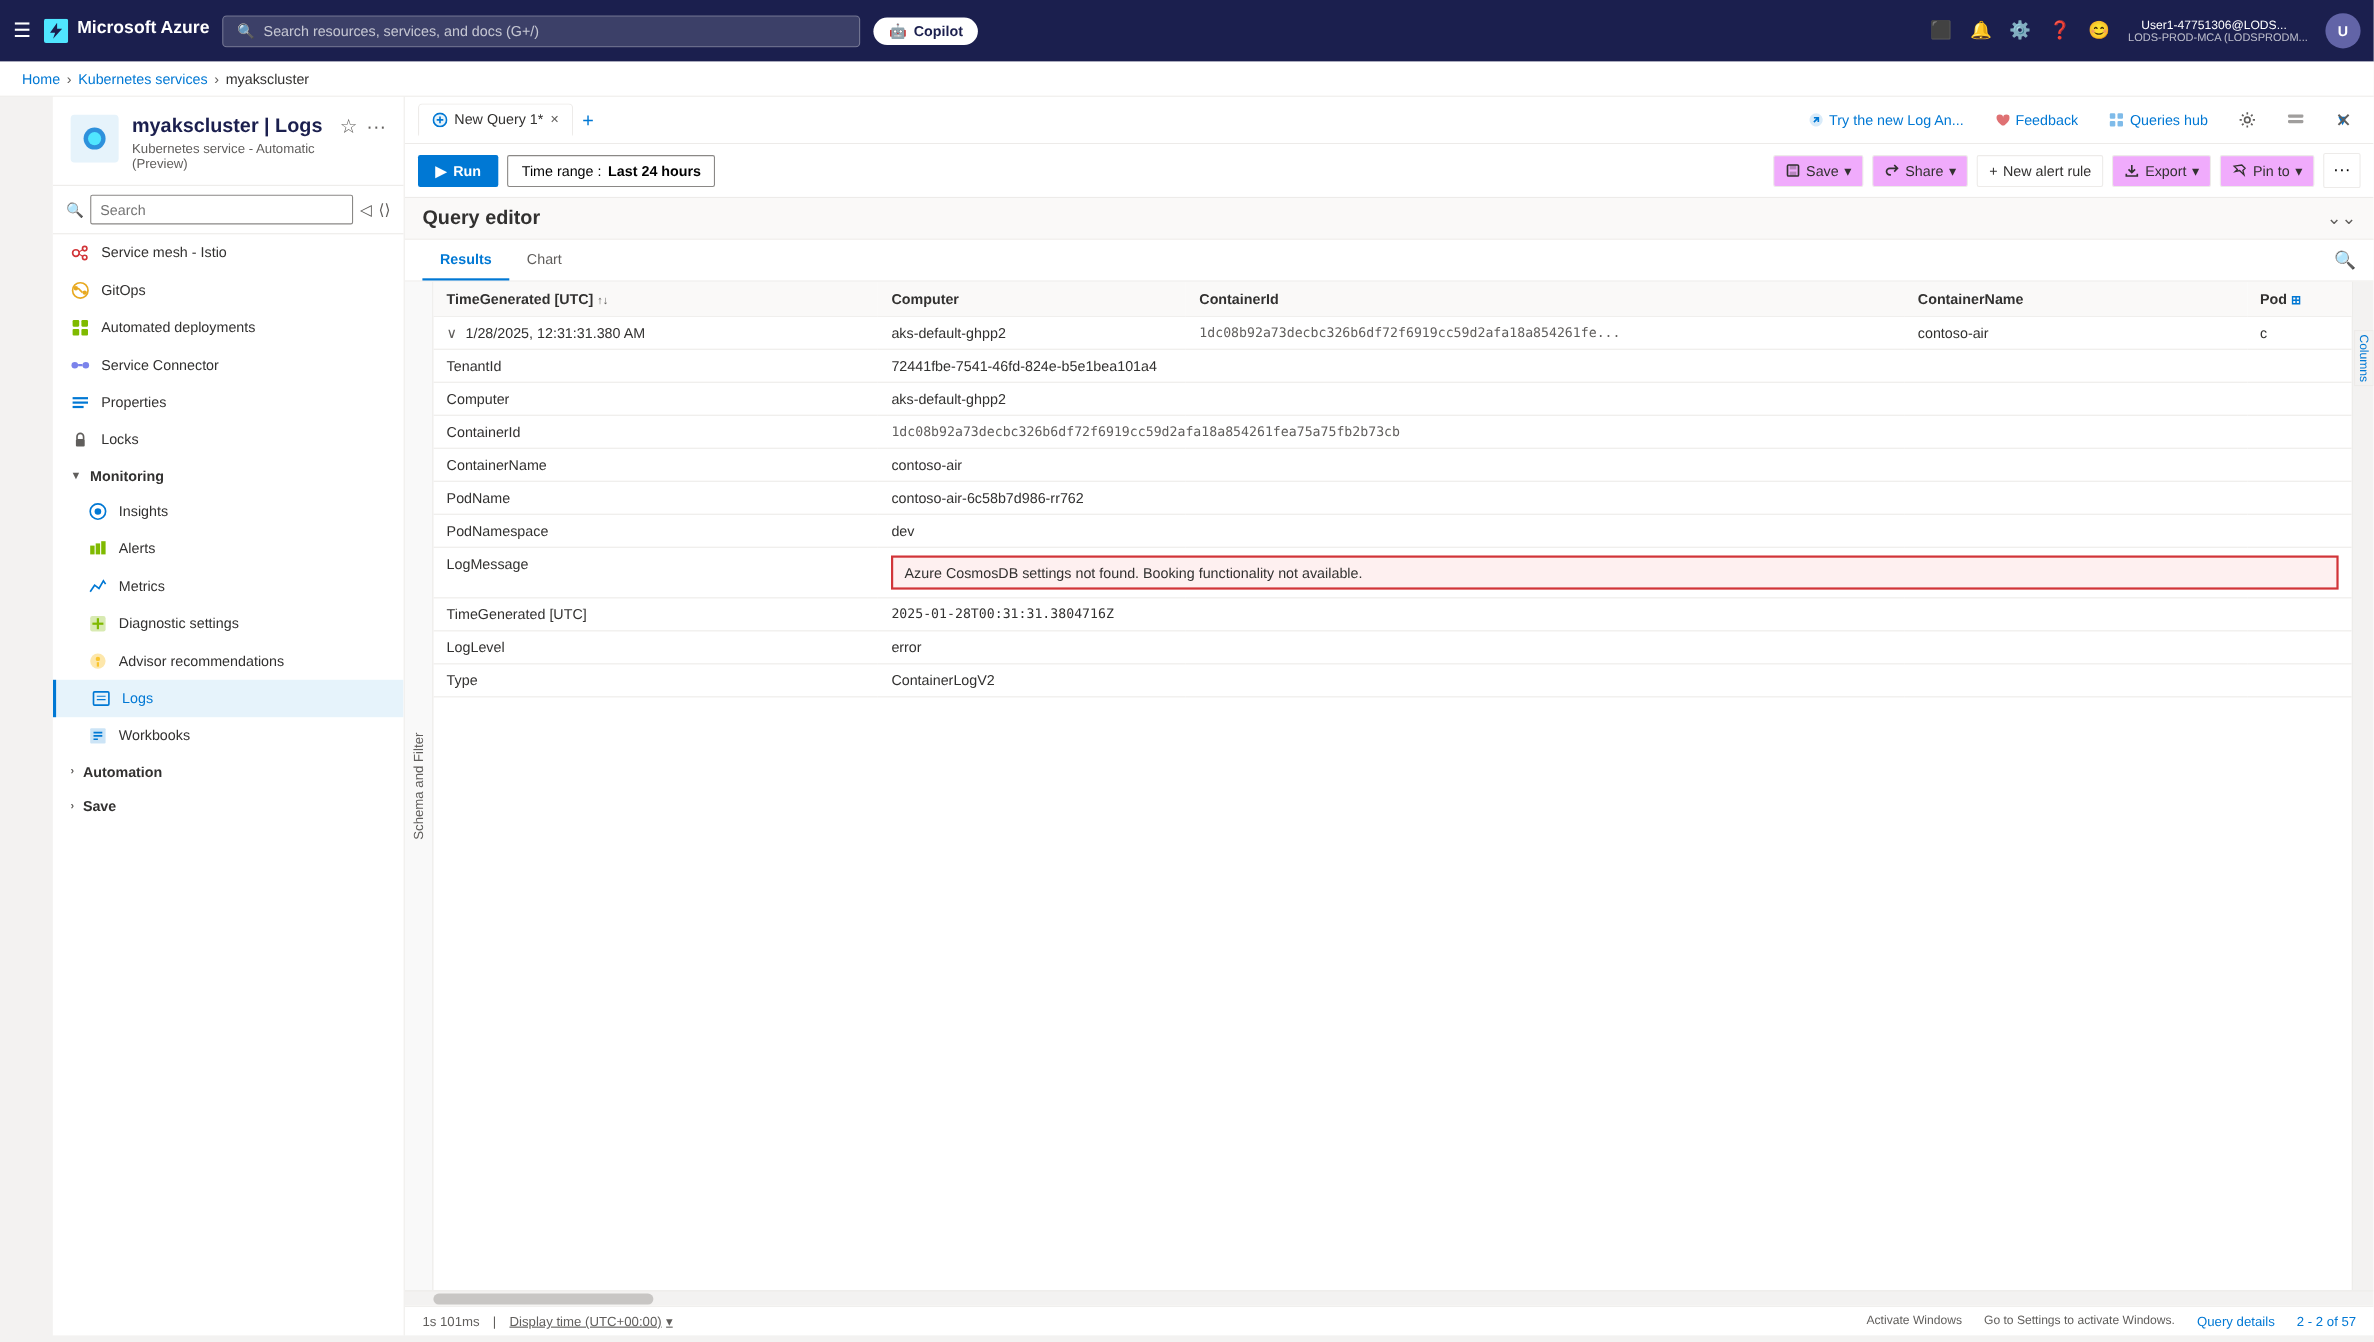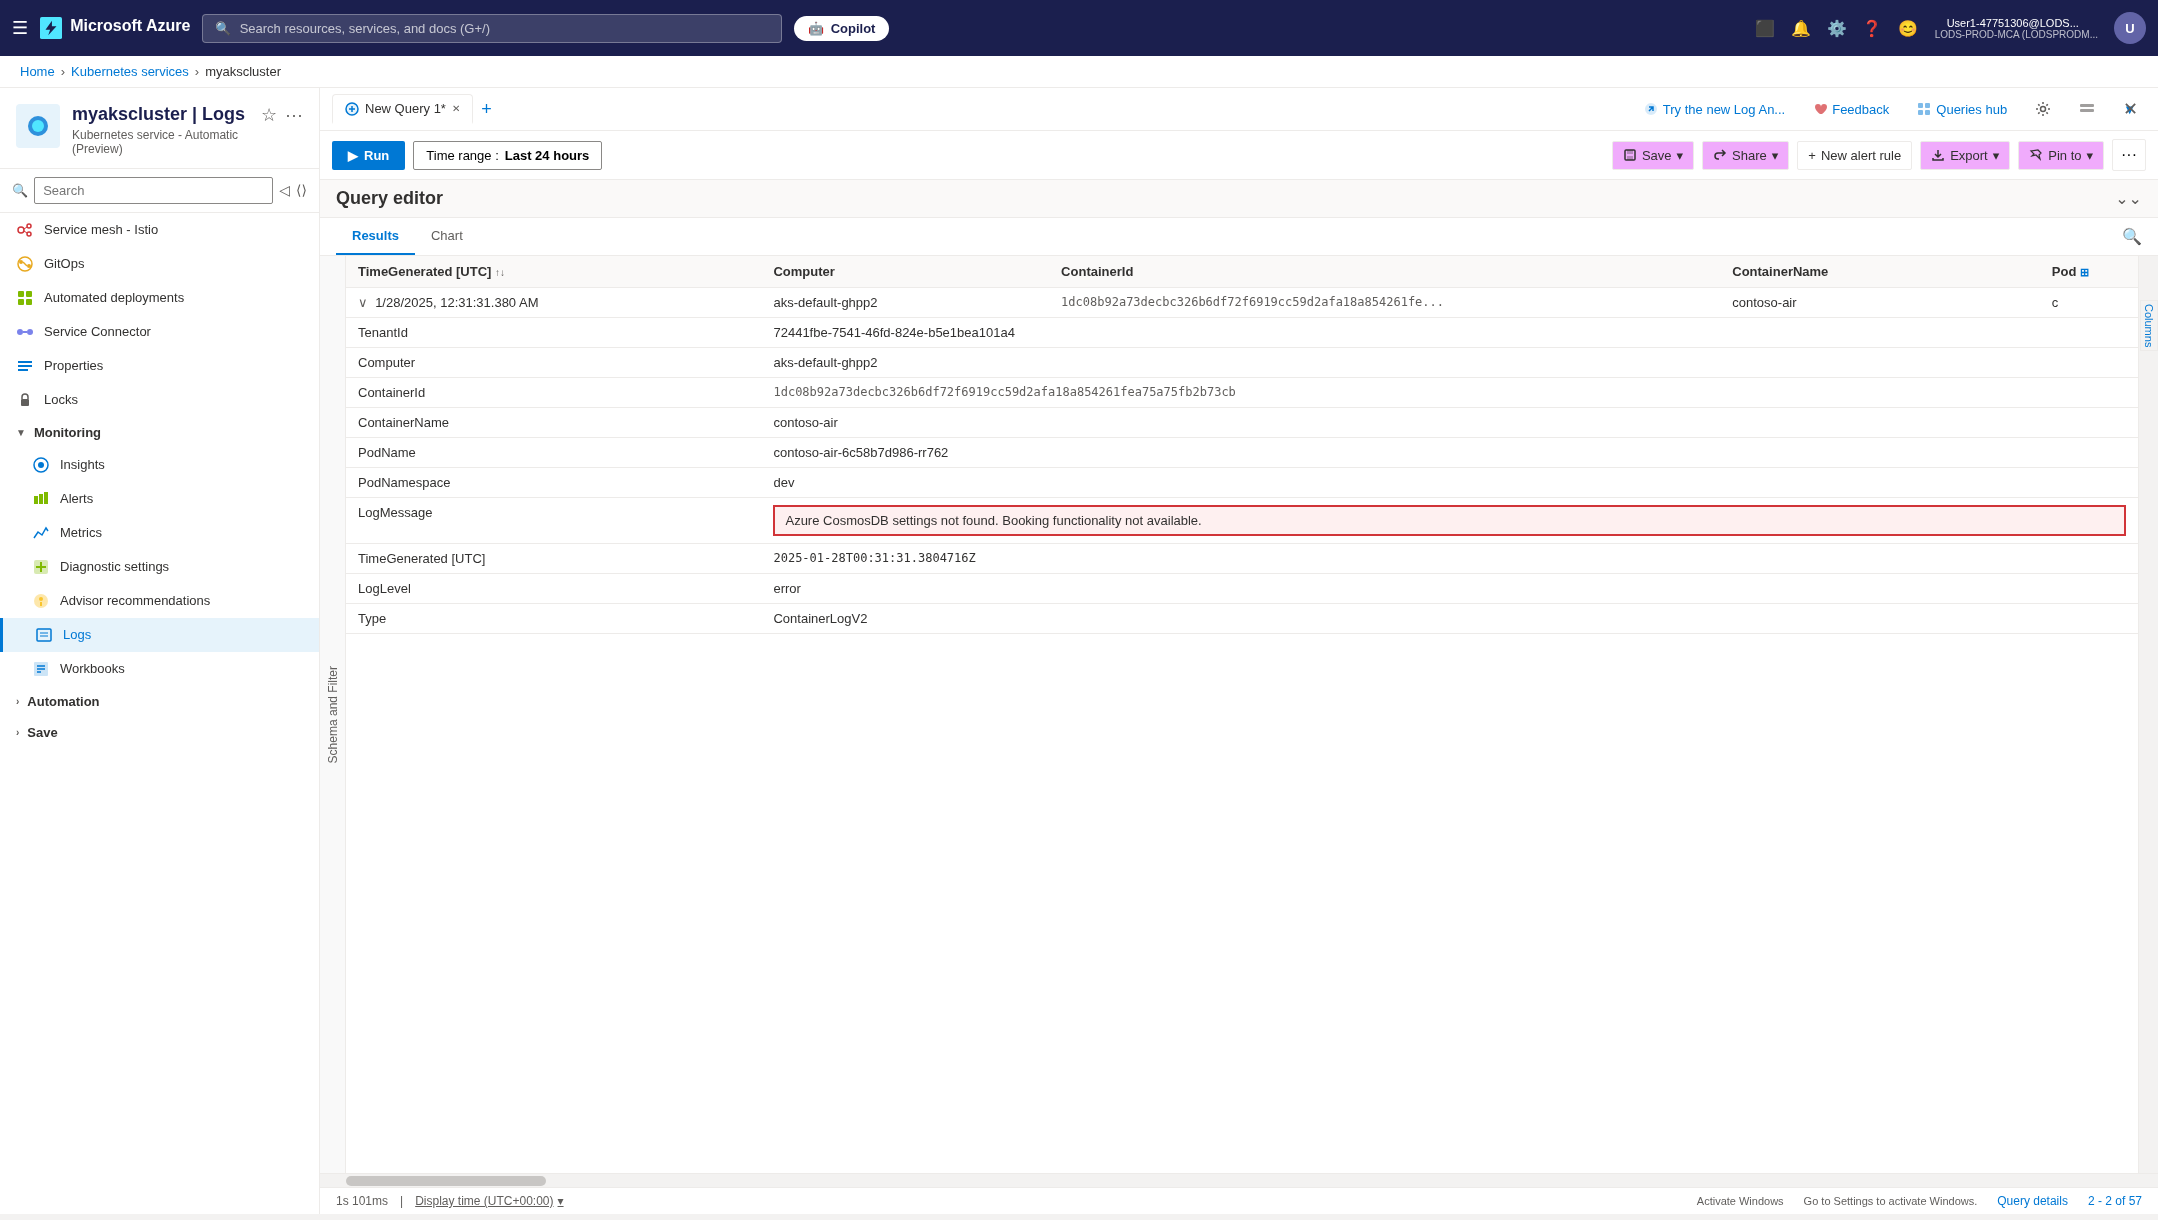--- a/index.html
+++ b/index.html
@@ -68,20 +68,21 @@
       gap: 6px;
       border-bottom: 1px solid #edebe9;
     }
     .breadcrumb-sep { color: #605e5c; }
     .breadcrumb-current { color: #323130; }
 
     
     .main-layout {
       display: flex;
       height: calc(1220px - 56px - 38px);
+      padding-left: 48px;
     }
 
     
     .sidebar {
       width: 320px;
       background: white;
       border-right: 1px solid #edebe9;
       display: flex;
       flex-direction: column;
       overflow: hidden;

